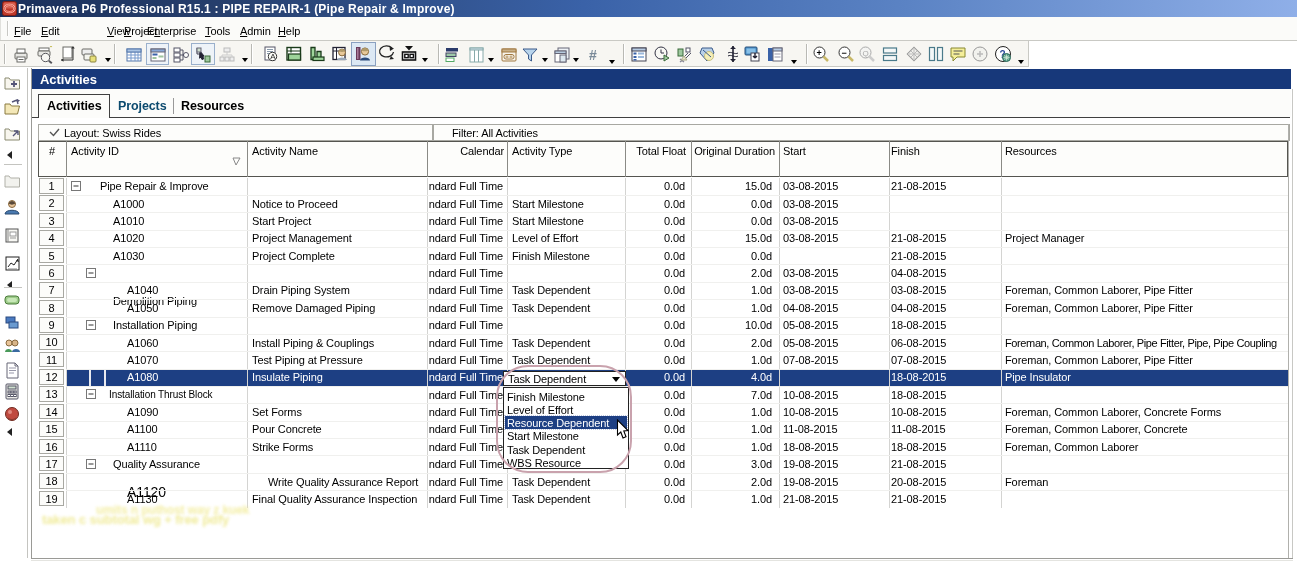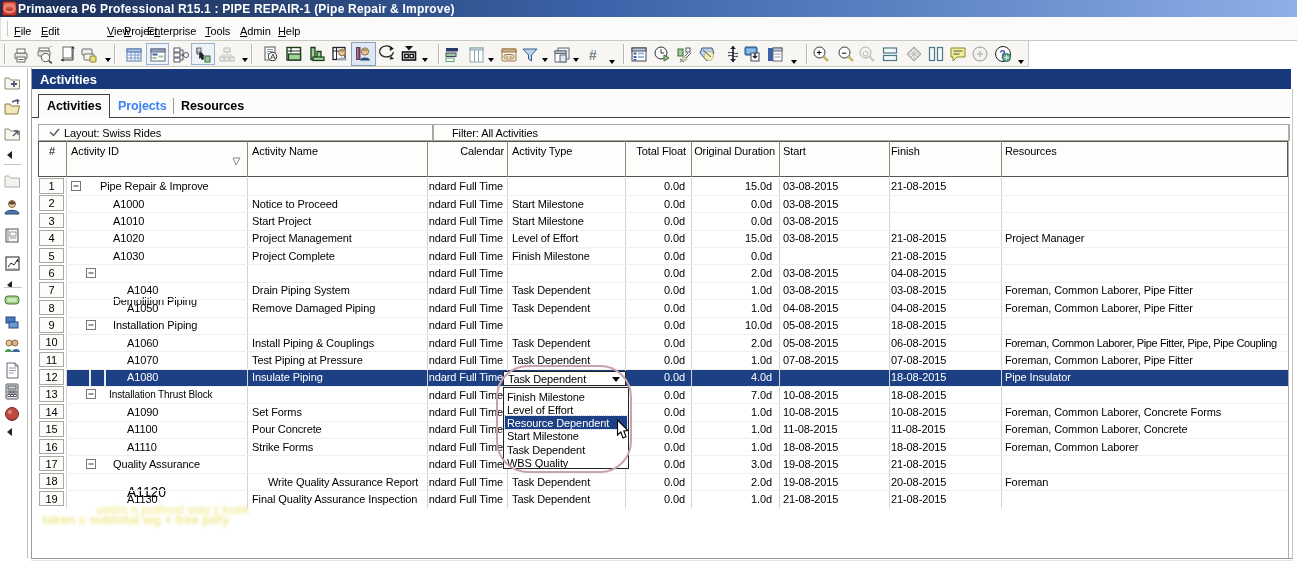--- a/index.html
+++ b/index.html
@@ -329,21 +329,21 @@
     <path d="M5 13 a6.5 6.5 0 0 0 8 0" stroke="#8a3a30" fill="none"></path>
   </svg>
 <div class="abs" style="left:7px;top:428px;width:0;height:0;border-top:4px solid transparent;border-bottom:4px solid transparent;border-right:5px solid #222;"></div>
 <div class="abs" style="left:32px;top:69px;width:1259px;height:20px;background:#17387a;"></div>
 <div class="abs" style="left:40px;top:72px;font-size:13px;font-weight:bold;color:#fff;">Activities</div>
 <div class="abs" style="left:32px;top:89px;width:1259px;height:28px;background:#fcfcfa;"></div>
 <div class="abs" style="left:32px;top:117px;width:6px;height:1px;background:#404040;"></div>
 <div class="abs" style="left:110px;top:117px;width:1180px;height:1px;background:#404040;"></div>
 <div class="abs" style="left:38px;top:94px;width:72px;height:24px;background:#fcfcfa;border:1px solid #404040;border-bottom:none;"></div>
 <div class="abs" style="left:47px;top:99px;font-size:12.5px;font-weight:bold;color:#000;">Activities</div>
-<div class="abs" style="left:118px;top:99px;font-size:12.5px;font-weight:bold;color:#3b82f6;">Projects</div>
+<div class="abs" style="left:118px;top:99px;font-size:12.5px;font-weight:bold;color:#0c4a6e;">Projects</div>
 <div class="abs" style="left:173px;top:98px;width:1px;height:16px;background:#999;"></div>
 <div class="abs" style="left:181px;top:99px;font-size:12.5px;font-weight:bold;color:#000;">Resources</div>
 <div class="abs" style="left:38px;top:124px;width:395px;height:17px;background:#fdfdfb;border:1px solid #a8a8a2;"></div>
 <div class="abs" style="left:433px;top:124px;width:857px;height:17px;background:#fdfdfb;border:1px solid #a8a8a2;"></div>
 <svg class="abs" style="left:49px;top:128px" width="11" height="9">
     <path d="M1 4 l3.5 3.5 L10 1" stroke="#555" stroke-width="1.4" fill="none"></path>
   </svg>
 <div class="abs t11" style="left:64px;top:127px;">Layout: Swiss Rides</div>
 <div class="abs t11" style="left:452px;top:127px;">Filter: All Activities</div>
 <div class="abs" style="left:38px;top:141px;width:1250px;height:36px;background:#fdfdfb;border:1px solid #555550;"></div>
@@ -596,16 +596,16 @@
 <div class="abs" style="left:503px;top:371px;width:123px;height:15px;background:#fff;border:1px solid #222;z-index:20;"></div>
 <div class="abs" style="left:508px;top:373px;font-size:11px;color:#000;z-index:21;white-space:nowrap;">Task Dependent</div>
 <div class="abs" style="left:612px;top:377px;width:0;height:0;border-left:4.5px solid transparent;border-right:4.5px solid transparent;border-top:5px solid #000;z-index:21;"></div>
 <div class="abs" style="left:503px;top:387px;width:126px;height:82px;background:#fff;border:1px solid #222;z-index:20;"></div>
 <div class="abs" style="left:507px;top:390.5px;font-size:11px;color:#000;z-index:22;white-space:nowrap;">Finish Milestone</div>
 <div class="abs" style="left:507px;top:403.8px;font-size:11px;color:#000;z-index:22;white-space:nowrap;">Level of Effort</div>
 <div class="abs" style="left:505px;top:416.1px;width:122px;height:13.4px;background:#1d3f83;outline:1px dotted #c0c8e0;z-index:21;"></div>
 <div class="abs" style="left:507px;top:417.1px;font-size:11px;color:#fff;z-index:22;white-space:nowrap;">Resource Dependent</div>
 <div class="abs" style="left:507px;top:430.4px;font-size:11px;color:#000;z-index:22;white-space:nowrap;">Start Milestone</div>
 <div class="abs" style="left:507px;top:443.7px;font-size:11px;color:#000;z-index:22;white-space:nowrap;">Task Dependent</div>
-<div class="abs" style="left:507px;top:457.0px;font-size:11px;color:#000;z-index:22;white-space:nowrap;">WBS Quality</div>
+<div class="abs" style="left:507px;top:457.0px;font-size:11px;color:#000;z-index:22;white-space:nowrap;">WBS Resource</div>
 <svg class="abs" style="left:616px;top:419px;z-index:30" width="14" height="23" viewBox="0 0 14 23">
 <path d="M1.5 1 L1.5 16 L4.8 13 L7 19 L10 17.8 L7.8 12 L12 11.5z" fill="#fff" stroke="#000" stroke-width="1.1"></path>
   </svg>
 <div class="abs" style="left:496px;top:365px;width:136px;height:108px;border:2px solid #c9a2ad;border-radius:32px;z-index:40;"></div>
 </body></html>

